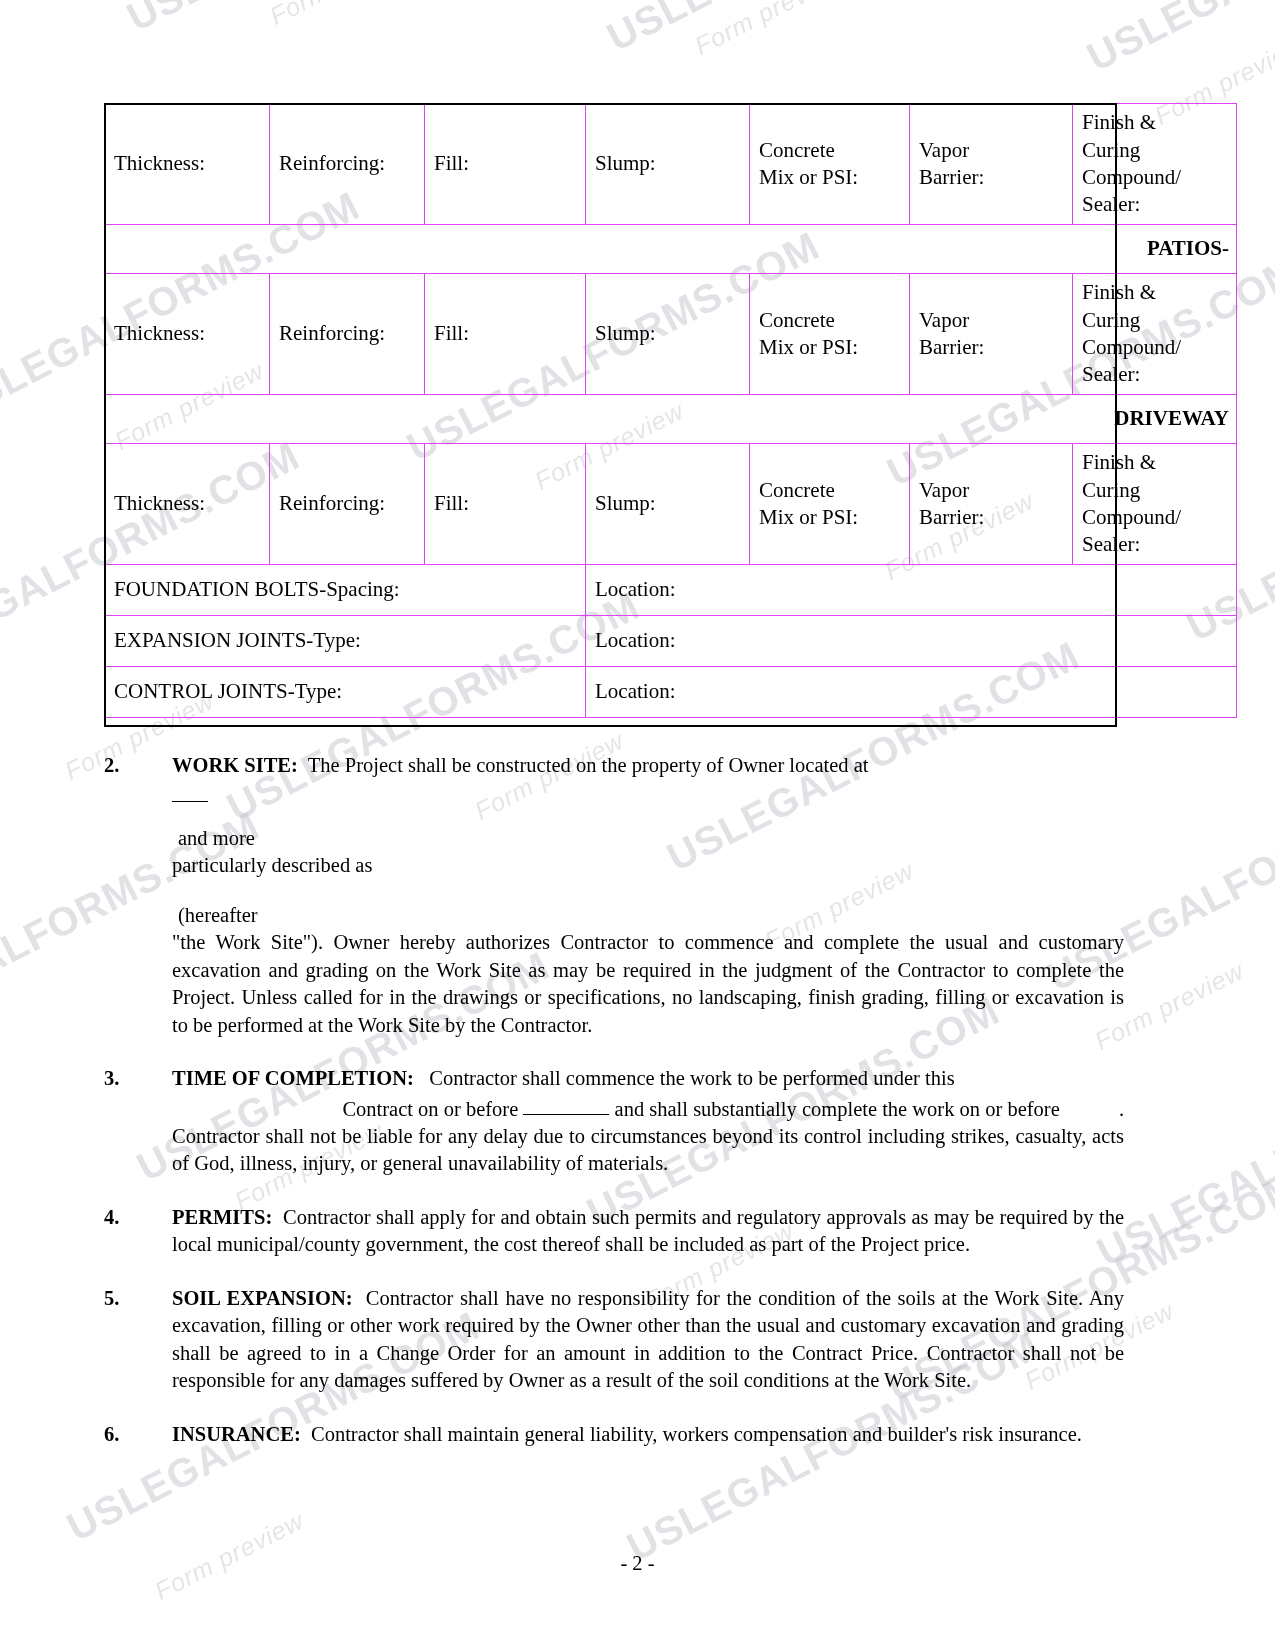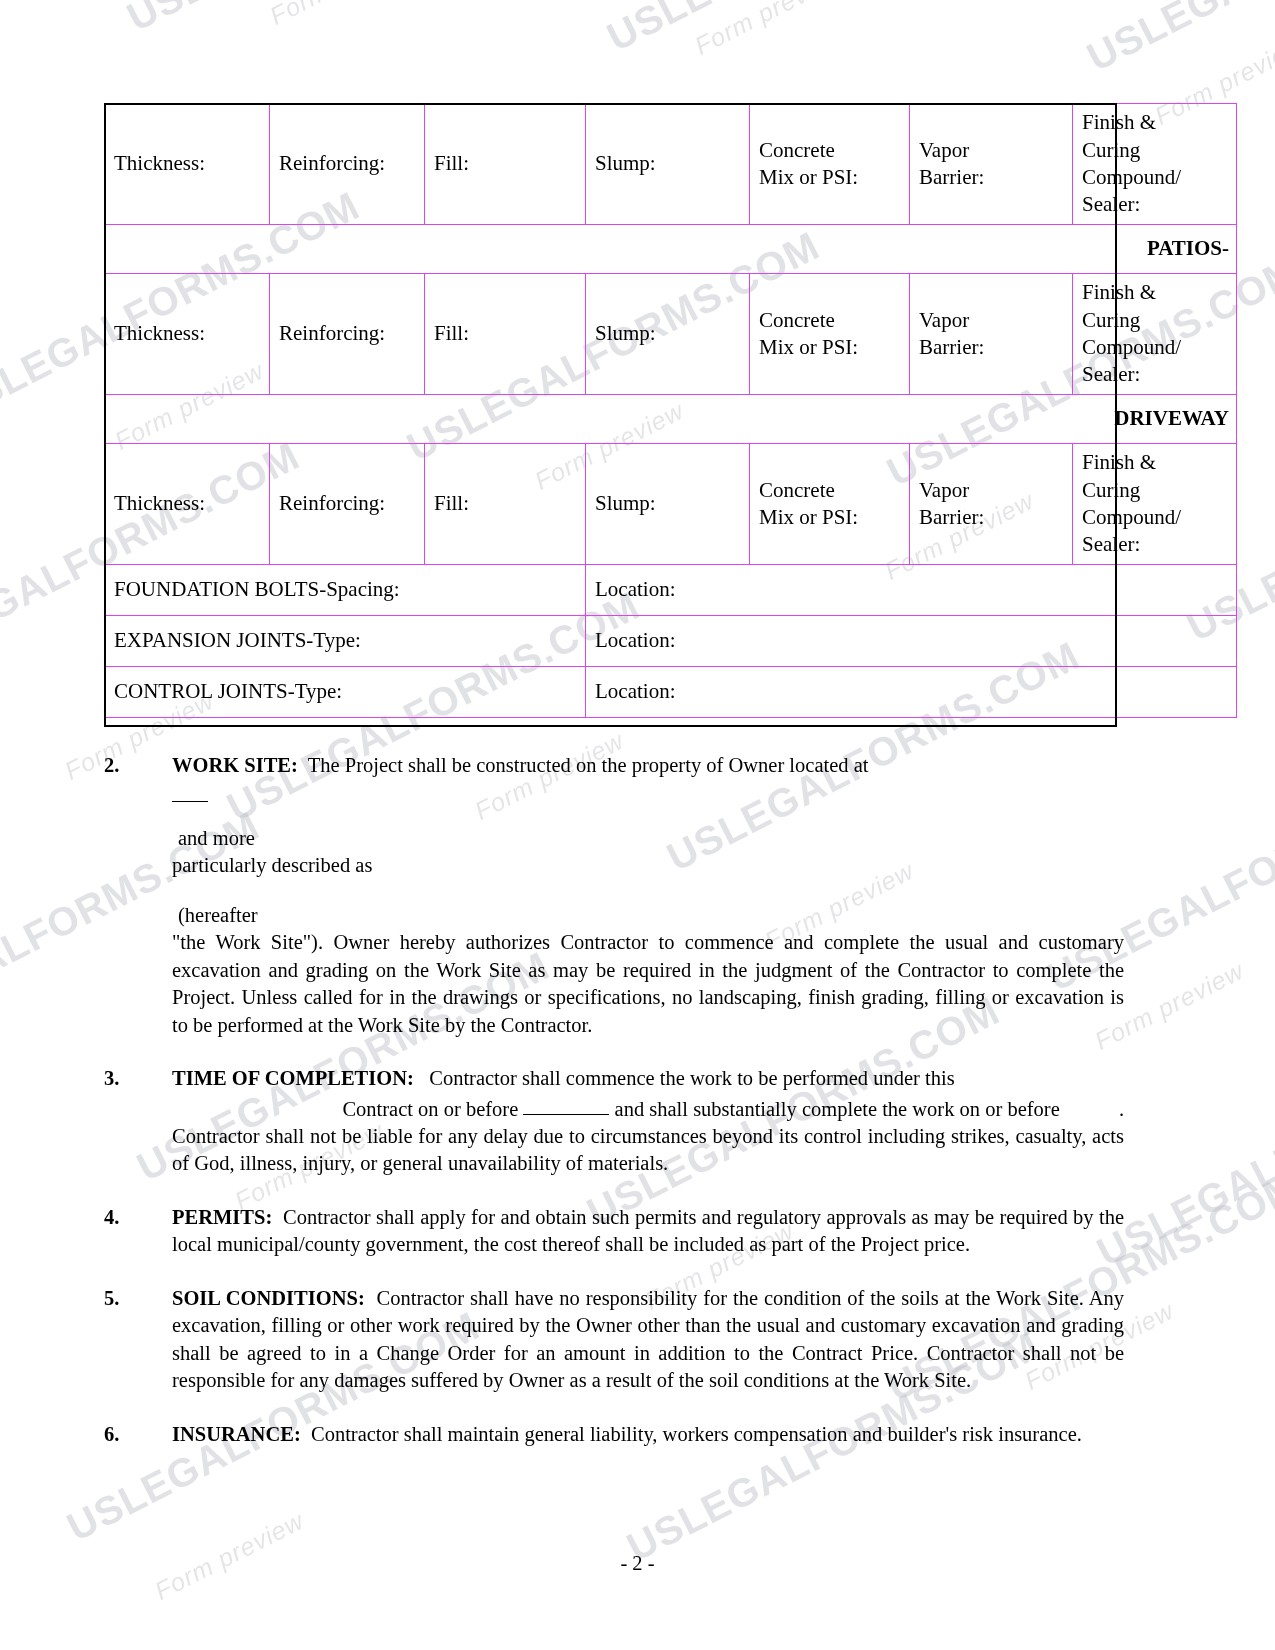--- a/index.html
+++ b/index.html
@@ -333,21 +333,21 @@
         <div class="num">4.</div>
         <div class="body">
           <span class="lead">PERMITS:</span>&nbsp;
           <span>Contractor shall apply for and obtain such permits and regulatory approvals as may be required by the local municipal/county government, the cost thereof shall be included as part of the Project price.</span>
         </div>
       </div>
 
       <div class="clause">
         <div class="num">5.</div>
         <div class="body">
-          <span class="lead">SOIL CONDITIONS:</span>&nbsp;
+          <span class="lead">SOIL EXPANSION:</span>&nbsp;
           <span>Contractor shall have no responsibility for the condition of the soils at the Work Site.  Any excavation, filling or other work required by the Owner other than the usual and customary excavation and grading shall be agreed to in a Change Order for an amount in addition to the Contract Price.  Contractor shall not be responsible for any damages suffered by Owner as a result of the soil conditions at the Work Site.</span>
         </div>
       </div>
 
       <div class="clause">
         <div class="num">6.</div>
         <div class="body">
           <span class="lead">INSURANCE:</span>&nbsp;
           <span>Contractor shall maintain general liability, workers compensation and builder's risk insurance.</span>
         </div>

